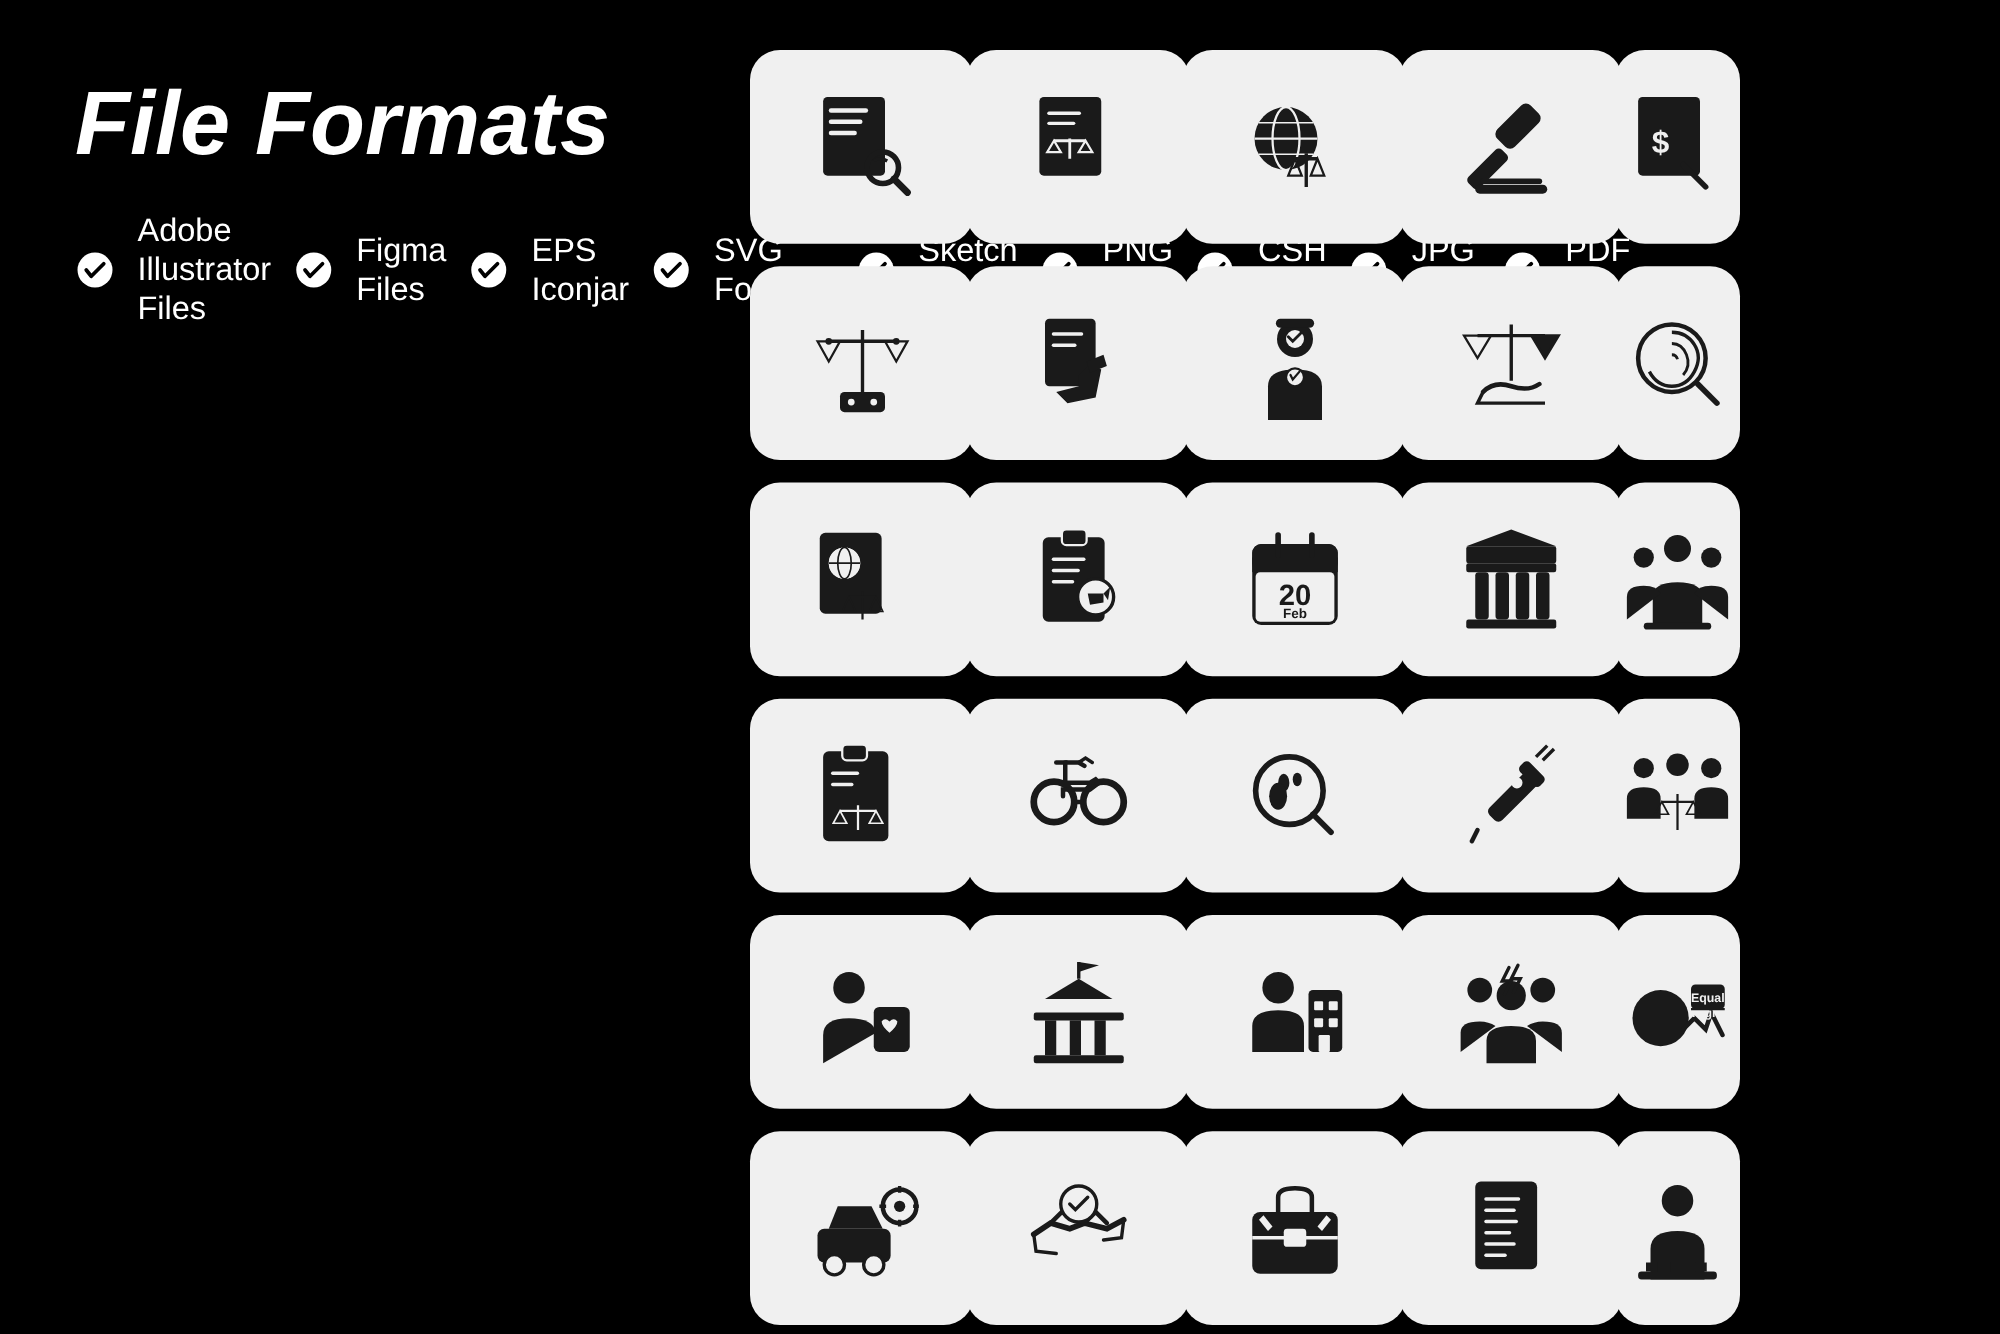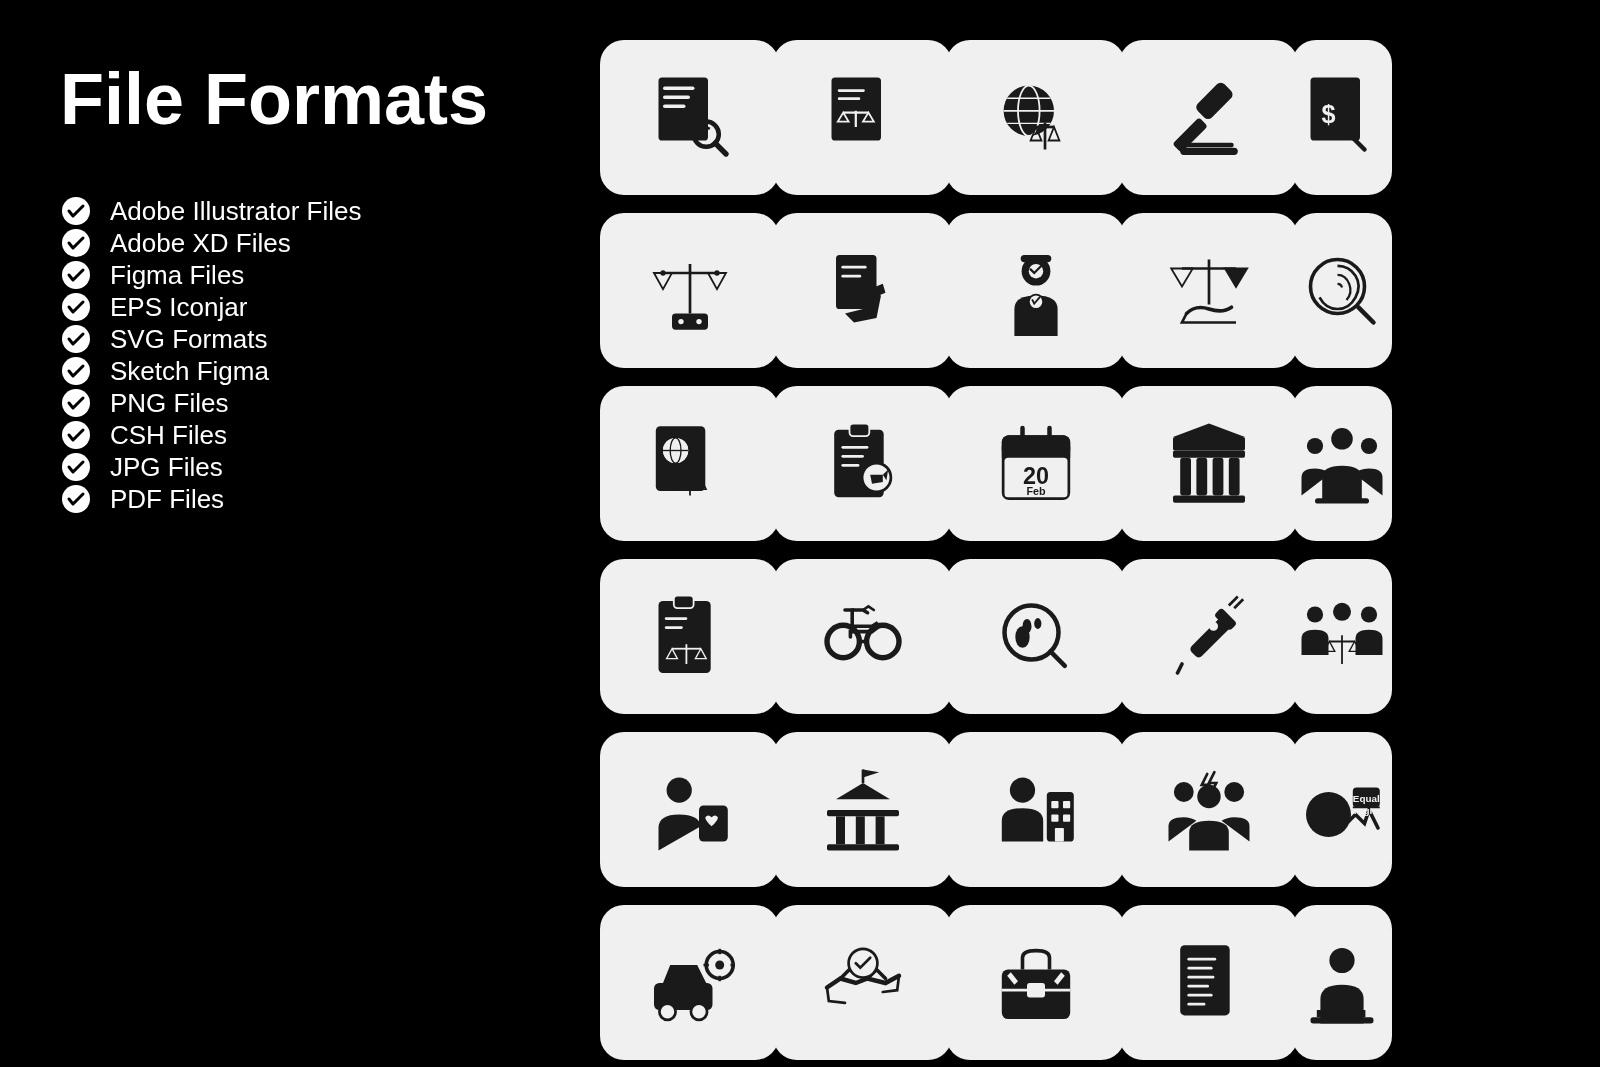--- a/index.html
+++ b/index.html
@@ -16,27 +16,28 @@
       width: 580px;
       padding: 60px 60px;
       flex-shrink: 0;
     }
 
     .title {
       color: #fff;
       font-size: 72px;
       font-weight: 900;
       line-height: 1.1;
-      margin-bottom: 56px;
+      margin-bottom: 30px;
+      font-style: italic;
     }
 
     .file-list {
       list-style: none;
       display: flex;
-      flex-direction: column;
+      gap: 18px;
     }
 
     .file-list li {
       display: flex;
       align-items: center;
       gap: 18px;
       color: #fff;
       font-size: 26px;
       font-weight: 500;
       font-family: Arial, sans-serif;
@@ -84,27 +85,20 @@
 
 <div class="left-panel">
   <h1 class="title">File Formats</h1>
   <ul class="file-list">
   <li>
         <svg class="check-icon" viewBox="0 0 32 32">
       <circle cx="16" cy="16" r="14" fill="white"></circle>
       <path d="M9 16 L13 21 L23 11" stroke="black" stroke-width="3" stroke-linecap="round" stroke-linejoin="round" fill="none"></path>
     </svg>
         <span>Adobe Illustrator Files</span>
-      </li>
-      <li>
-        <svg class="check-icon" viewBox="0 0 32 32">
-      <circle cx="16" cy="16" r="14" fill="white"></circle>
-      <path d="M9 16 L13 21 L23 11" stroke="black" stroke-width="3" stroke-linecap="round" stroke-linejoin="round" fill="none"></path>
-    </svg>
-        <span>Adobe XD Files</span>
       </li>
       <li>
         <svg class="check-icon" viewBox="0 0 32 32">
       <circle cx="16" cy="16" r="14" fill="white"></circle>
       <path d="M9 16 L13 21 L23 11" stroke="black" stroke-width="3" stroke-linecap="round" stroke-linejoin="round" fill="none"></path>
     </svg>
         <span>Figma Files</span>
       </li>
       <li>
         <svg class="check-icon" viewBox="0 0 32 32">

